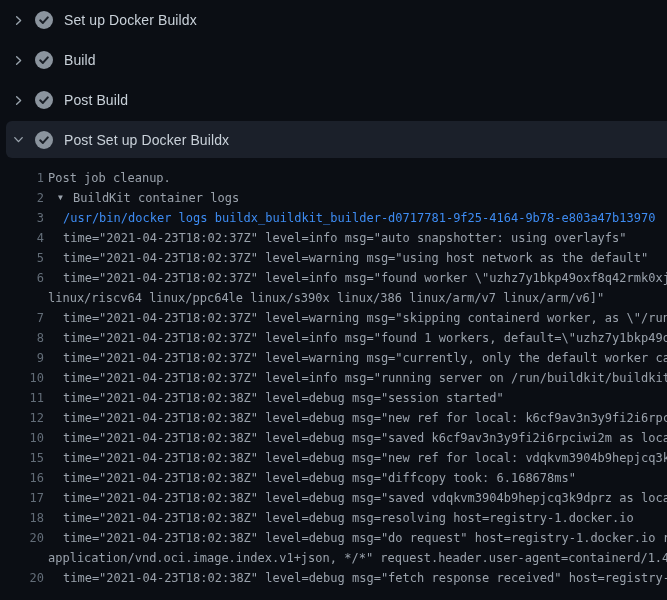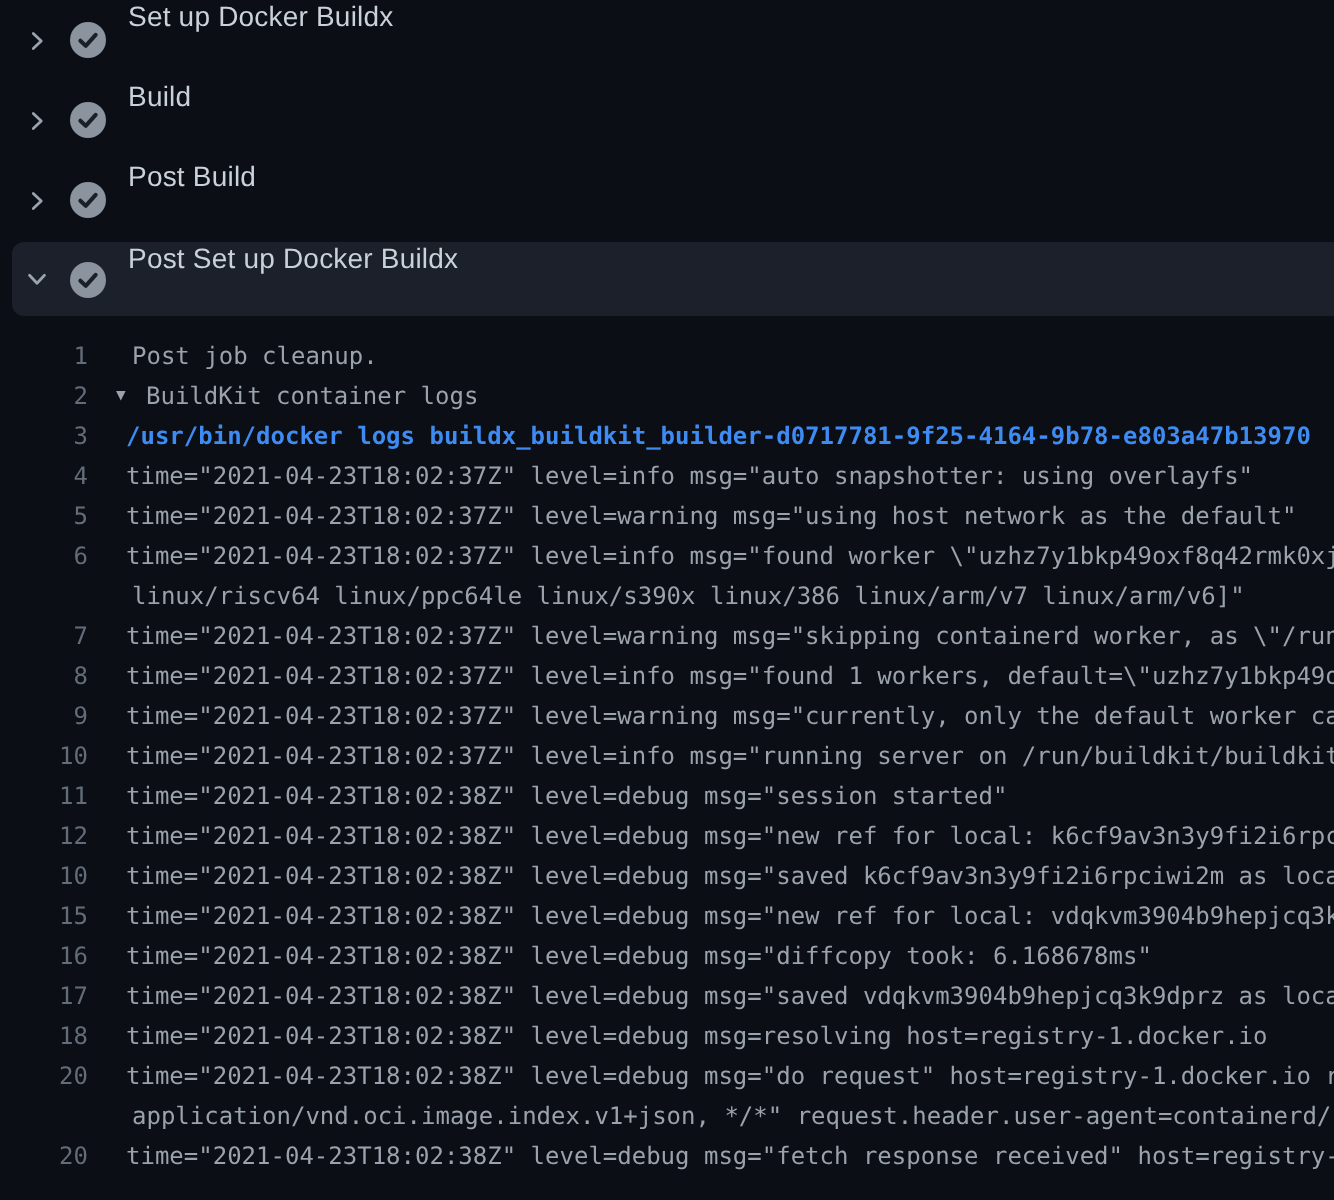--- a/index.html
+++ b/index.html
@@ -7,37 +7,37 @@
     --icon-gray:#9aa4ae; --check-circle-fill:#8b949e; --check-mark:#1b2028;
     --line-number:#636d78; --log-text:#9aa2ac; --command-blue:#3e8cf3;
   }
   *{box-sizing:border-box;margin:0;padding:0}
   html,body{background:var(--background)}
   .screen{
     width:667px;height:600px;overflow:hidden;background:var(--background);
     font-family:"Liberation Sans","DejaVu Sans",sans-serif;
   }
   
-  .step-row{height:40px;display:flex;padding-left:10px;cursor:pointer}
+  .step-row{height:40px;display:flex;align-items:center;padding-left:10px;cursor:pointer}
   .step-row.expanded{height:37px;margin:1px -10px 0 6px;border-radius:6px;
     background:var(--expanded-header-bg);padding-left:4px}
   .chev{width:16px;min-width:16px;display:flex;align-items:center;justify-content:center;
     margin-right:9px;color:var(--icon-gray)}
   .check{display:flex;align-items:center;margin-right:11px}
   .check circle{fill:var(--check-circle-fill)}
   .check path{stroke:var(--check-mark)}
   .step-label{font-size:14px;color:var(--step-label);letter-spacing:.1px}
   
   .log{padding-top:10px;font-family:"DejaVu Sans Mono","Liberation Mono",monospace;
     font-size:12px;color:var(--log-text)}
   .log-row{display:flex;height:20px;line-height:20px;white-space:pre;overflow:hidden}
   .ln{flex:0 0 44px;text-align:right;color:var(--line-number);cursor:pointer}
-  .txt{margin-left:22px}
+  .txt{margin-left:4px}
   .log-row.child .txt,.log-row.command .txt{margin-left:19px}
-  .log-row.command .txt{color:var(--command-blue);font-weight:bold}
+  .log-row.command .txt{color:var(--command-blue);font-weight:normal}
   .tri{display:none}
   .log-row.group .tri{display:inline-block;margin-left:14px;width:15px;font-size:8px;
     color:var(--log-text);cursor:pointer}
   .log-row.group .txt{margin-left:0}
 </style>
 </head>
 <body>
 
 <div class="screen">
   <div id="steps">

